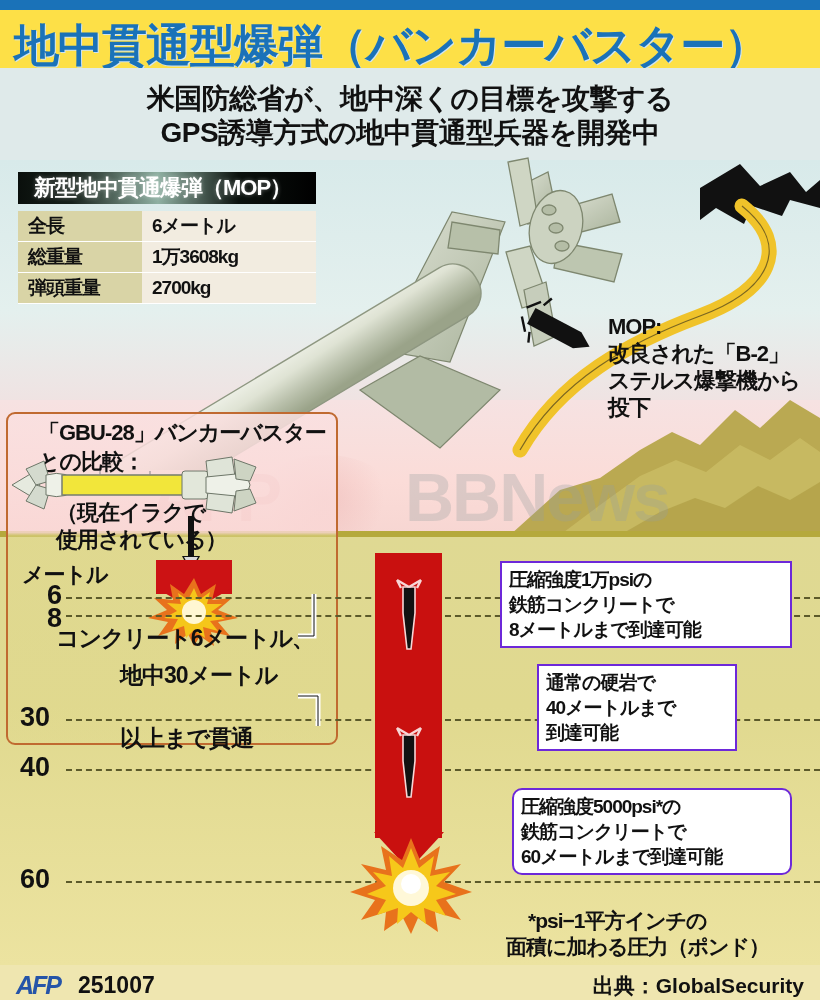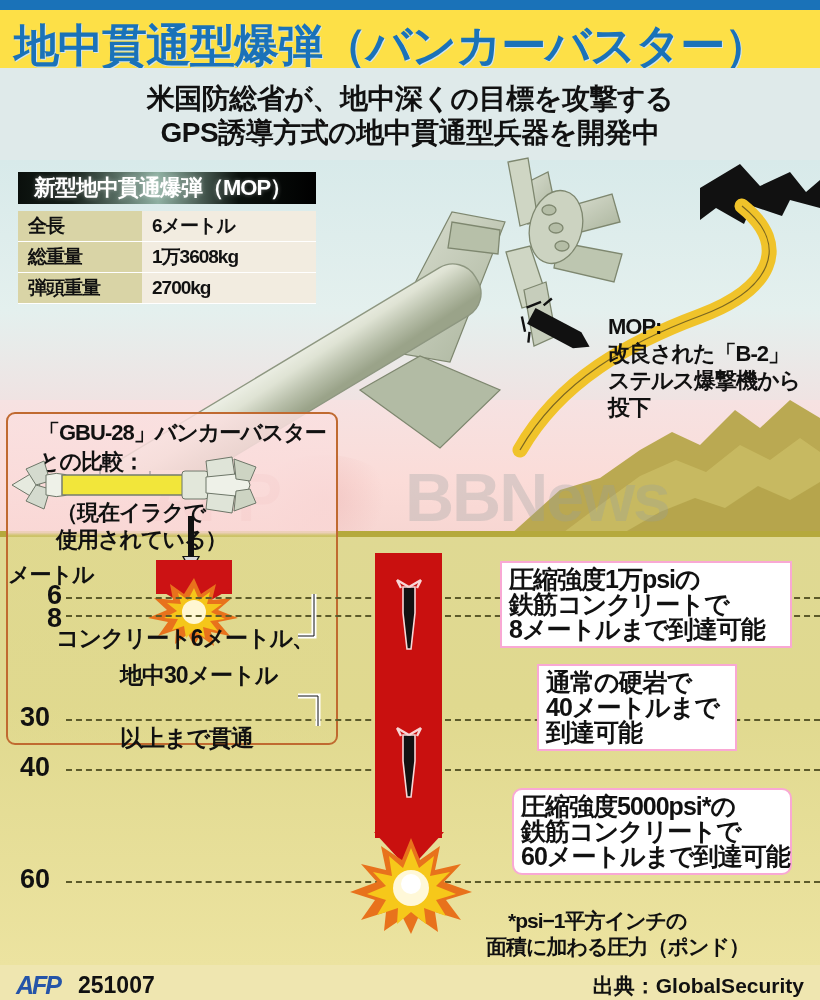--- a/index.html
+++ b/index.html
@@ -68,30 +68,30 @@
   
   .gbu-box{position:absolute;left:6px;top:412px;width:332px;height:333px;
      border:2px solid #c06a30;border-radius:9px;box-sizing:border-box;
      background:linear-gradient(180deg,rgba(250,224,224,.85) 0%,rgba(250,216,214,.82) 36%,rgba(224,216,140,.55) 37%,rgba(224,216,140,.15) 100%);}
   .gbu-t1{position:absolute;left:38px;top:418px;font-size:22px;font-weight:bold;color:#111;letter-spacing:-1px;white-space:nowrap;}
   .gbu-t2{position:absolute;left:38px;top:447px;font-size:22px;font-weight:bold;color:#111;letter-spacing:-1px;white-space:nowrap;}
   .gbu-t3{position:absolute;left:56px;top:498px;font-size:22px;font-weight:bold;color:#111;letter-spacing:-1px;white-space:nowrap;}
   .gbu-t4{position:absolute;left:56px;top:525px;font-size:22px;font-weight:bold;color:#111;letter-spacing:-1px;white-space:nowrap;}
 
   
-  .depth-unit{position:absolute;left:8px;top:560px;font-size:22px;font-weight:bold;color:#111;letter-spacing:-1px;}
+  .depth-unit{position:absolute;left:8px;top:560px;font-size:22px;font-weight:bold;color:#111;letter-spacing:-1px;padding-left:14px;}
   .dnum{position:absolute;font-size:27px;font-weight:bold;color:#111;text-align:right;width:56px;}
   .dline{position:absolute;height:0;border-top:2px dashed #5c5a2a;}
 
   
   .ann{position:absolute;font-size:23px;font-weight:bold;color:#111;letter-spacing:-1px;white-space:nowrap;}
 
   
-  .callout{position:absolute;background:#fff;border:2px solid #f9a8d4;box-sizing:border-box;
-     font-size:25px;font-weight:bold;color:#111;line-height:25px;letter-spacing:-1px;
+  .callout{position:absolute;background:#fff;border:2px solid #6d28d9;box-sizing:border-box;
+     font-size:19px;font-weight:bold;color:#111;line-height:25px;letter-spacing:-1px;
      padding:4px 7px;white-space:nowrap;}
 
   .note{position:absolute;font-size:21px;font-weight:bold;color:#111;line-height:26px;
      letter-spacing:-1px;white-space:nowrap;}
 
   
   .footer{position:absolute;left:0;top:965px;width:820px;height:35px;background:#efe6b0;}
   .afp{position:absolute;left:16px;top:971px;font-size:25px;font-weight:bold;
      color:#2554a8;font-style:italic;letter-spacing:-2px;}
   .afp-num{position:absolute;left:78px;top:972px;font-size:23px;font-weight:bold;color:#111;}
@@ -309,21 +309,21 @@
     <div>40メートルまで</div>
     <div>到達可能</div>
   </div>
 
   <div class="callout" style="left:512px;top:788px;width:280px;border-radius:10px;">
     <div>圧縮強度5000psi*の</div>
     <div>鉄筋コンクリートで</div>
     <div>60メートルまで到達可能</div>
   </div>
 
-  <div class="note" style="left:508px;top:908px;">
+  <div class="note" style="left:528px;top:908px;">
     <div>*psi−1平方インチの</div>
     <div style="margin-left:-22px;">面積に加わる圧力（ポンド）</div>
   </div>
 
   <div class="footer"></div>
   <div class="afp">AFP</div>
   <div class="afp-num">251007</div>
   <div class="source">出典：GlobalSecurity</div>
 
 </div>

